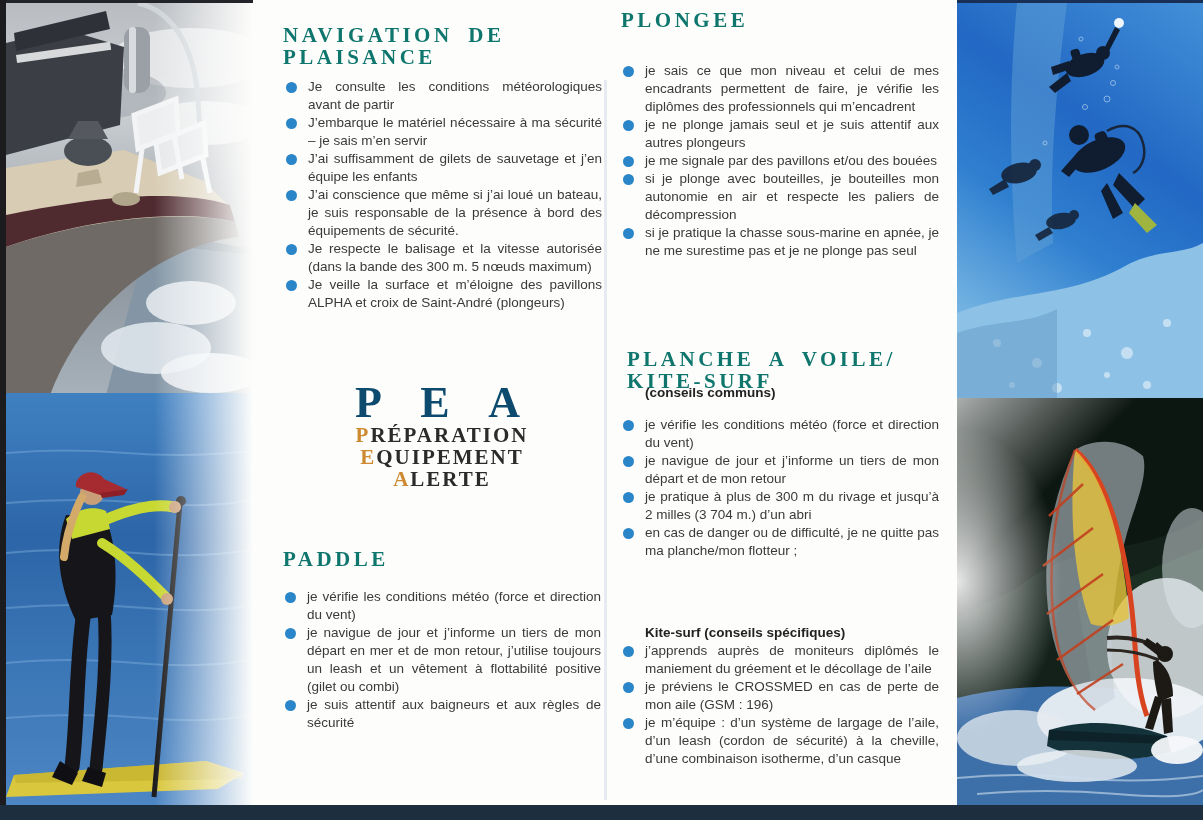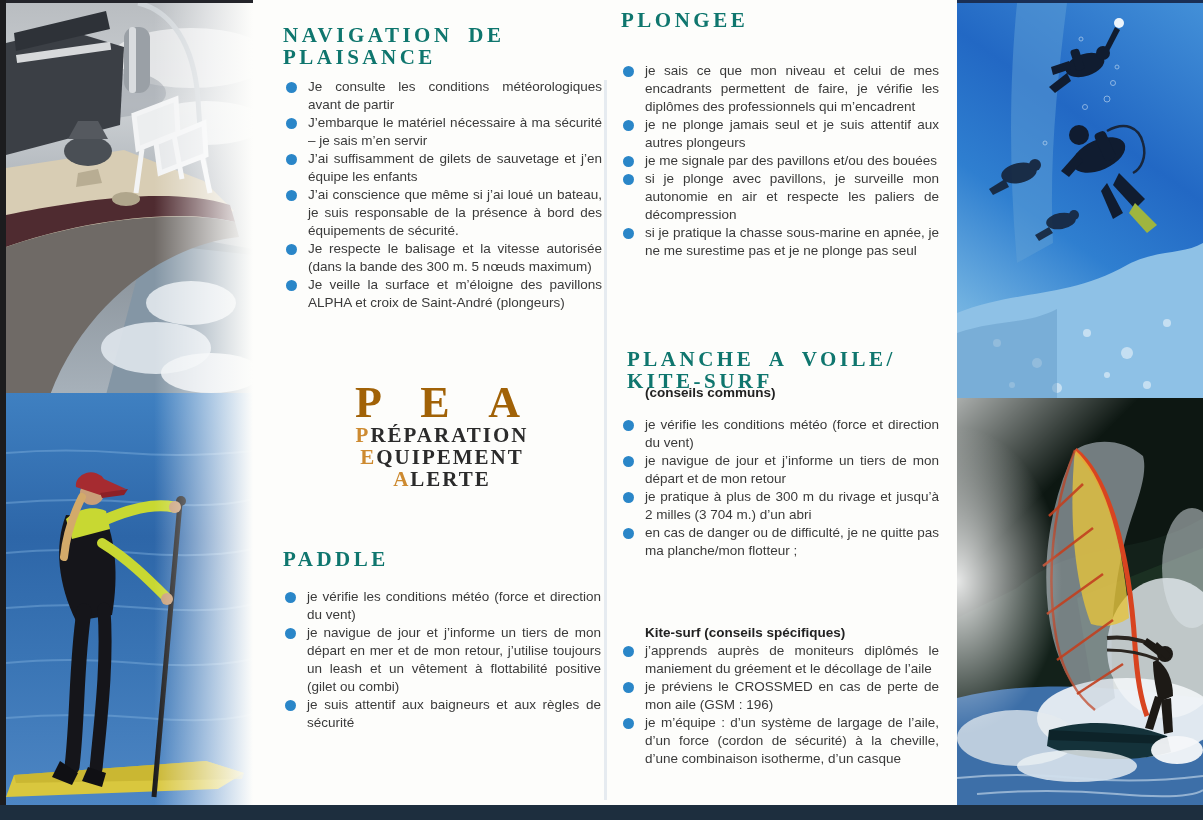--- a/index.html
+++ b/index.html
@@ -41,21 +41,21 @@
     position:relative;padding-left:24px;margin:0;
     font-size:13.5px;line-height:18px;text-align:justify;color:#3a3a3a;
   }
   ul.blist li::before{
     content:"";position:absolute;left:2px;top:4px;
     width:11px;height:11px;border-radius:50%;background:#2a86c8;
   }
   .subhead{font-size:13.5px;font-weight:bold;color:#222;line-height:18px;}
   
   .pea{width:318px;text-align:center;font-family:"Liberation Serif", serif;font-weight:bold;}
-  .pea-acronym{font-size:44px;line-height:42px;letter-spacing:9px;word-spacing:12px;color:#a16207;}
+  .pea-acronym{font-size:44px;line-height:42px;letter-spacing:9px;word-spacing:12px;color:#0c4a6e;}
   .pea-word{font-size:21px;line-height:22px;letter-spacing:2px;color:#2b2b2b;}
   .pea-word .init{color:#cd8a30;}
 </style>
 </head>
 <body>
 
 <div class="abs left-edge"></div>
 <div class="abs fold-line"></div>
 <div class="abs footer-bar"></div>
 
@@ -247,21 +247,21 @@
   <li>je navigue de jour et j’informe un tiers de mon départ en mer et de mon retour, j’utilise toujours un leash et un vêtement à flottabilité positive (gilet ou combi)</li>
   <li>je suis attentif aux baigneurs et aux règles de sécurité</li>
 </ul>
 
 <div class="abs sec-heading" style="left:621px;top:9px;">PLONGEE</div>
 
 <ul class="abs blist" style="left:621px;top:62px;">
   <li>je sais ce que mon niveau et celui de mes encadrants permettent de faire, je vérifie les diplômes des professionnels qui m’encadrent</li>
   <li>je ne plonge jamais seul et je suis attentif aux autres plongeurs</li>
   <li>je me signale par des pavillons et/ou des bouées</li>
-  <li>si je plonge avec pavillons, je surveille mon autonomie en air et respecte les paliers de décompression</li>
+  <li>si je plonge avec bouteilles, je bouteilles mon autonomie en air et respecte les paliers de décompression</li>
   <li>si je pratique la chasse sous-marine en apnée, je ne me surestime pas et je ne plonge pas seul</li>
 </ul>
 
 <div class="abs sec-heading" style="left:621px;top:348px;margin-left:6px;">
   <div>PLANCHE A VOILE/</div>
   <div>KITE-SURF</div>
 </div>
 
 <div class="abs subhead" style="left:645px;top:384px;">(conseils communs)</div>
 
@@ -270,14 +270,14 @@
   <li>je navigue de jour et j’informe un tiers de mon départ et de mon retour</li>
   <li>je pratique à plus de 300 m du rivage et jusqu’à 2 milles (3 704 m.) d’un abri</li>
   <li>en cas de danger ou de difficulté, je ne quitte pas ma planche/mon flotteur ;</li>
 </ul>
 
 <div class="abs subhead" style="left:645px;top:624px;">Kite-surf (conseils spécifiques)</div>
 
 <ul class="abs blist" style="left:621px;top:642px;">
   <li>j’apprends auprès de moniteurs diplômés le maniement du gréement et le décollage de l’aile</li>
   <li>je préviens le CROSSMED en cas de perte de mon aile (GSM : 196)</li>
-  <li>je m’équipe : d’un système de largage de l’aile, d’un force (cordon de sécurité) à la cheville, d’une combinaison isotherme, d’un casque</li>
+  <li>je m’équipe : d’un système de largage de l’aile, d’un leash (cordon de sécurité) à la cheville, d’une combinaison isotherme, d’un casque</li>
 </ul>
 
 </body></html>

